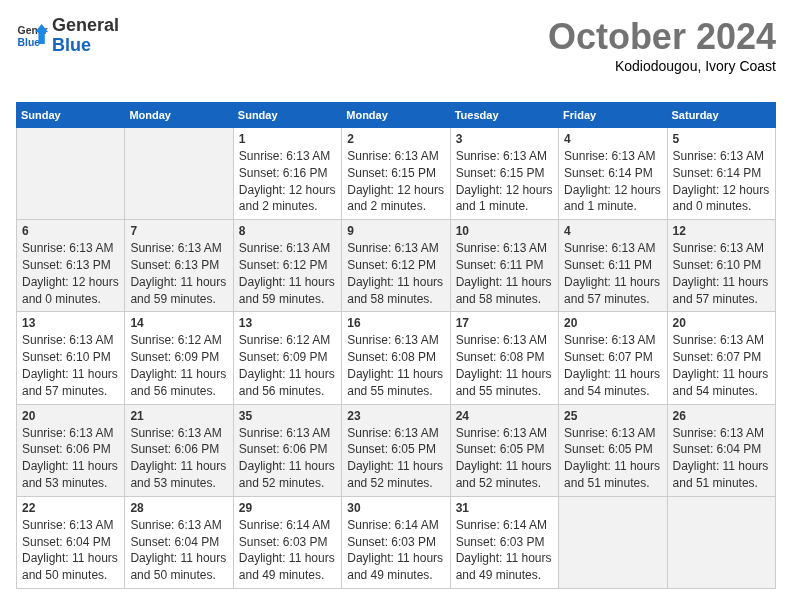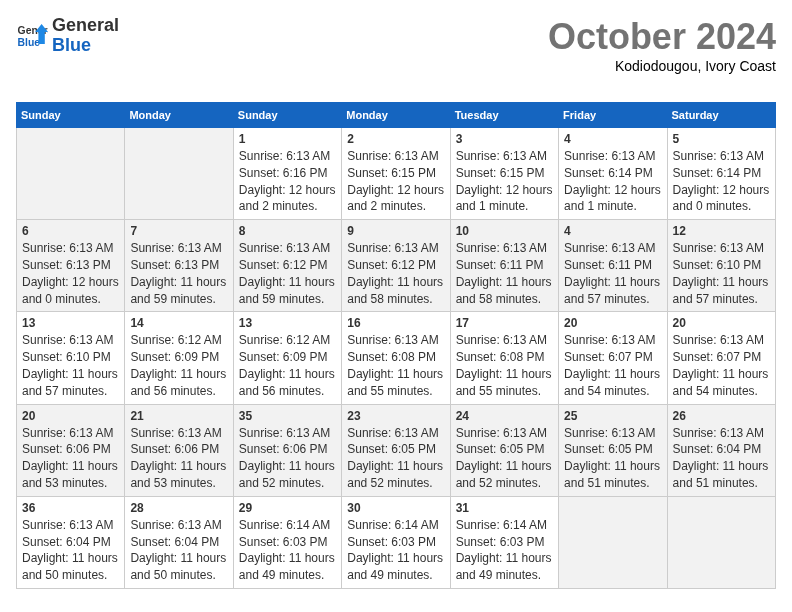--- a/index.html
+++ b/index.html
@@ -316,21 +316,21 @@
         <td>
           <span class="day-num">26</span>
           <div class="day-info" style="white-space: pre-line;">Sunrise: 6:13 AM
 Sunset: 6:04 PM
 Daylight: 11 hours
 and 51 minutes.</div>
         </td>
       </tr>
       <tr>
         <td>
-          <span class="day-num">36</span>
+          <span class="day-num">22</span>
           <div class="day-info" style="white-space: pre-line;">Sunrise: 6:13 AM
 Sunset: 6:04 PM
 Daylight: 11 hours
 and 50 minutes.</div>
         </td>
         <td>
           <span class="day-num">28</span>
           <div class="day-info" style="white-space: pre-line;">Sunrise: 6:13 AM
 Sunset: 6:04 PM
 Daylight: 11 hours

